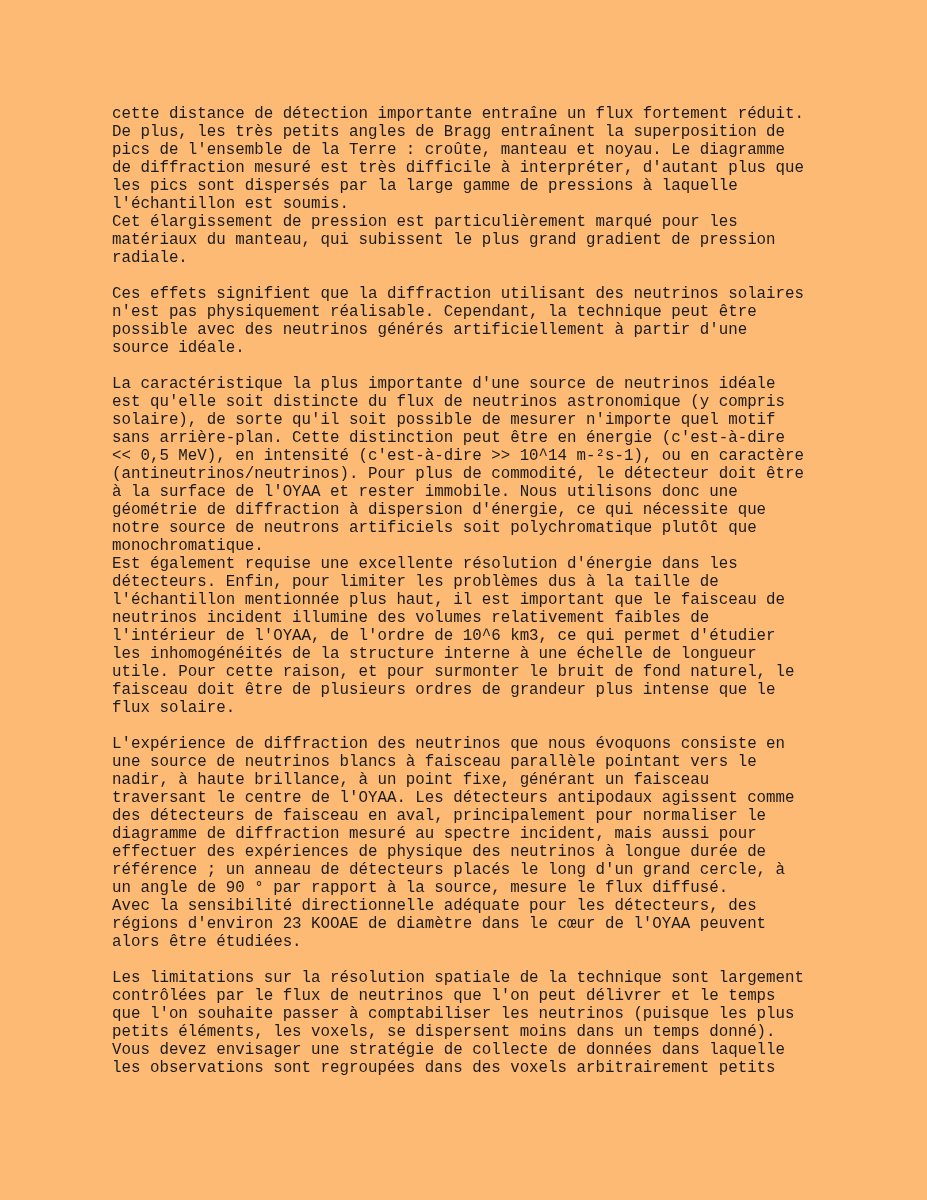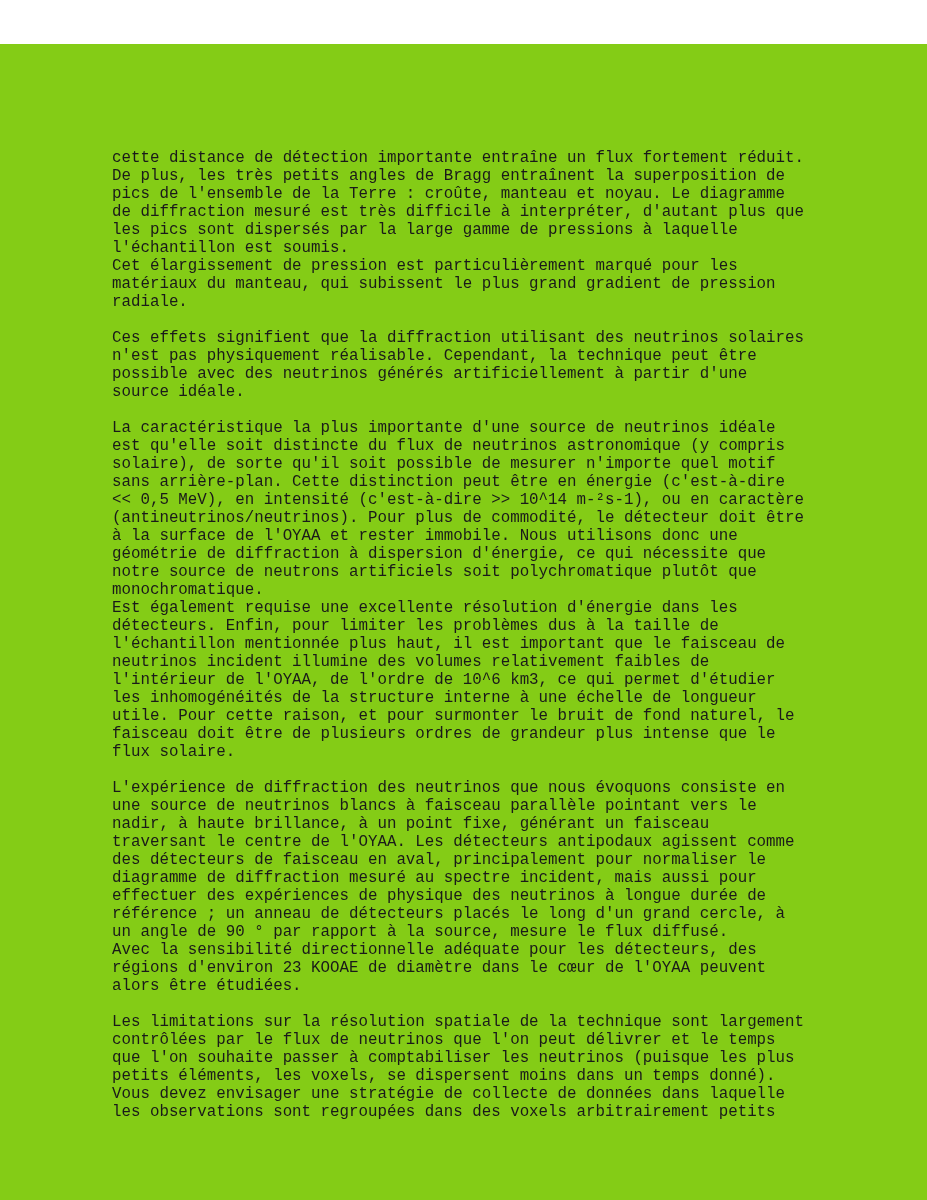--- a/index.html
+++ b/index.html
@@ -9,22 +9,21 @@
   body {
     width: 927px;
     height: 1200px;
     background: #ffffff;
     position: relative;
     overflow: hidden;
   }
   .page {
     position: absolute;
     inset: 0;
-    background: #84cc16;
-    margin-top: 44px;
+    background: #fdba74;
   }
   pre.doc {
     position: absolute;
     left: 112px;
     top: 105px;
     margin: 0;
     font-family: "Liberation Mono", "DejaVu Sans Mono", monospace;
     font-size: 15.8px;
     line-height: 18px;
     color: #1a1a1a;

